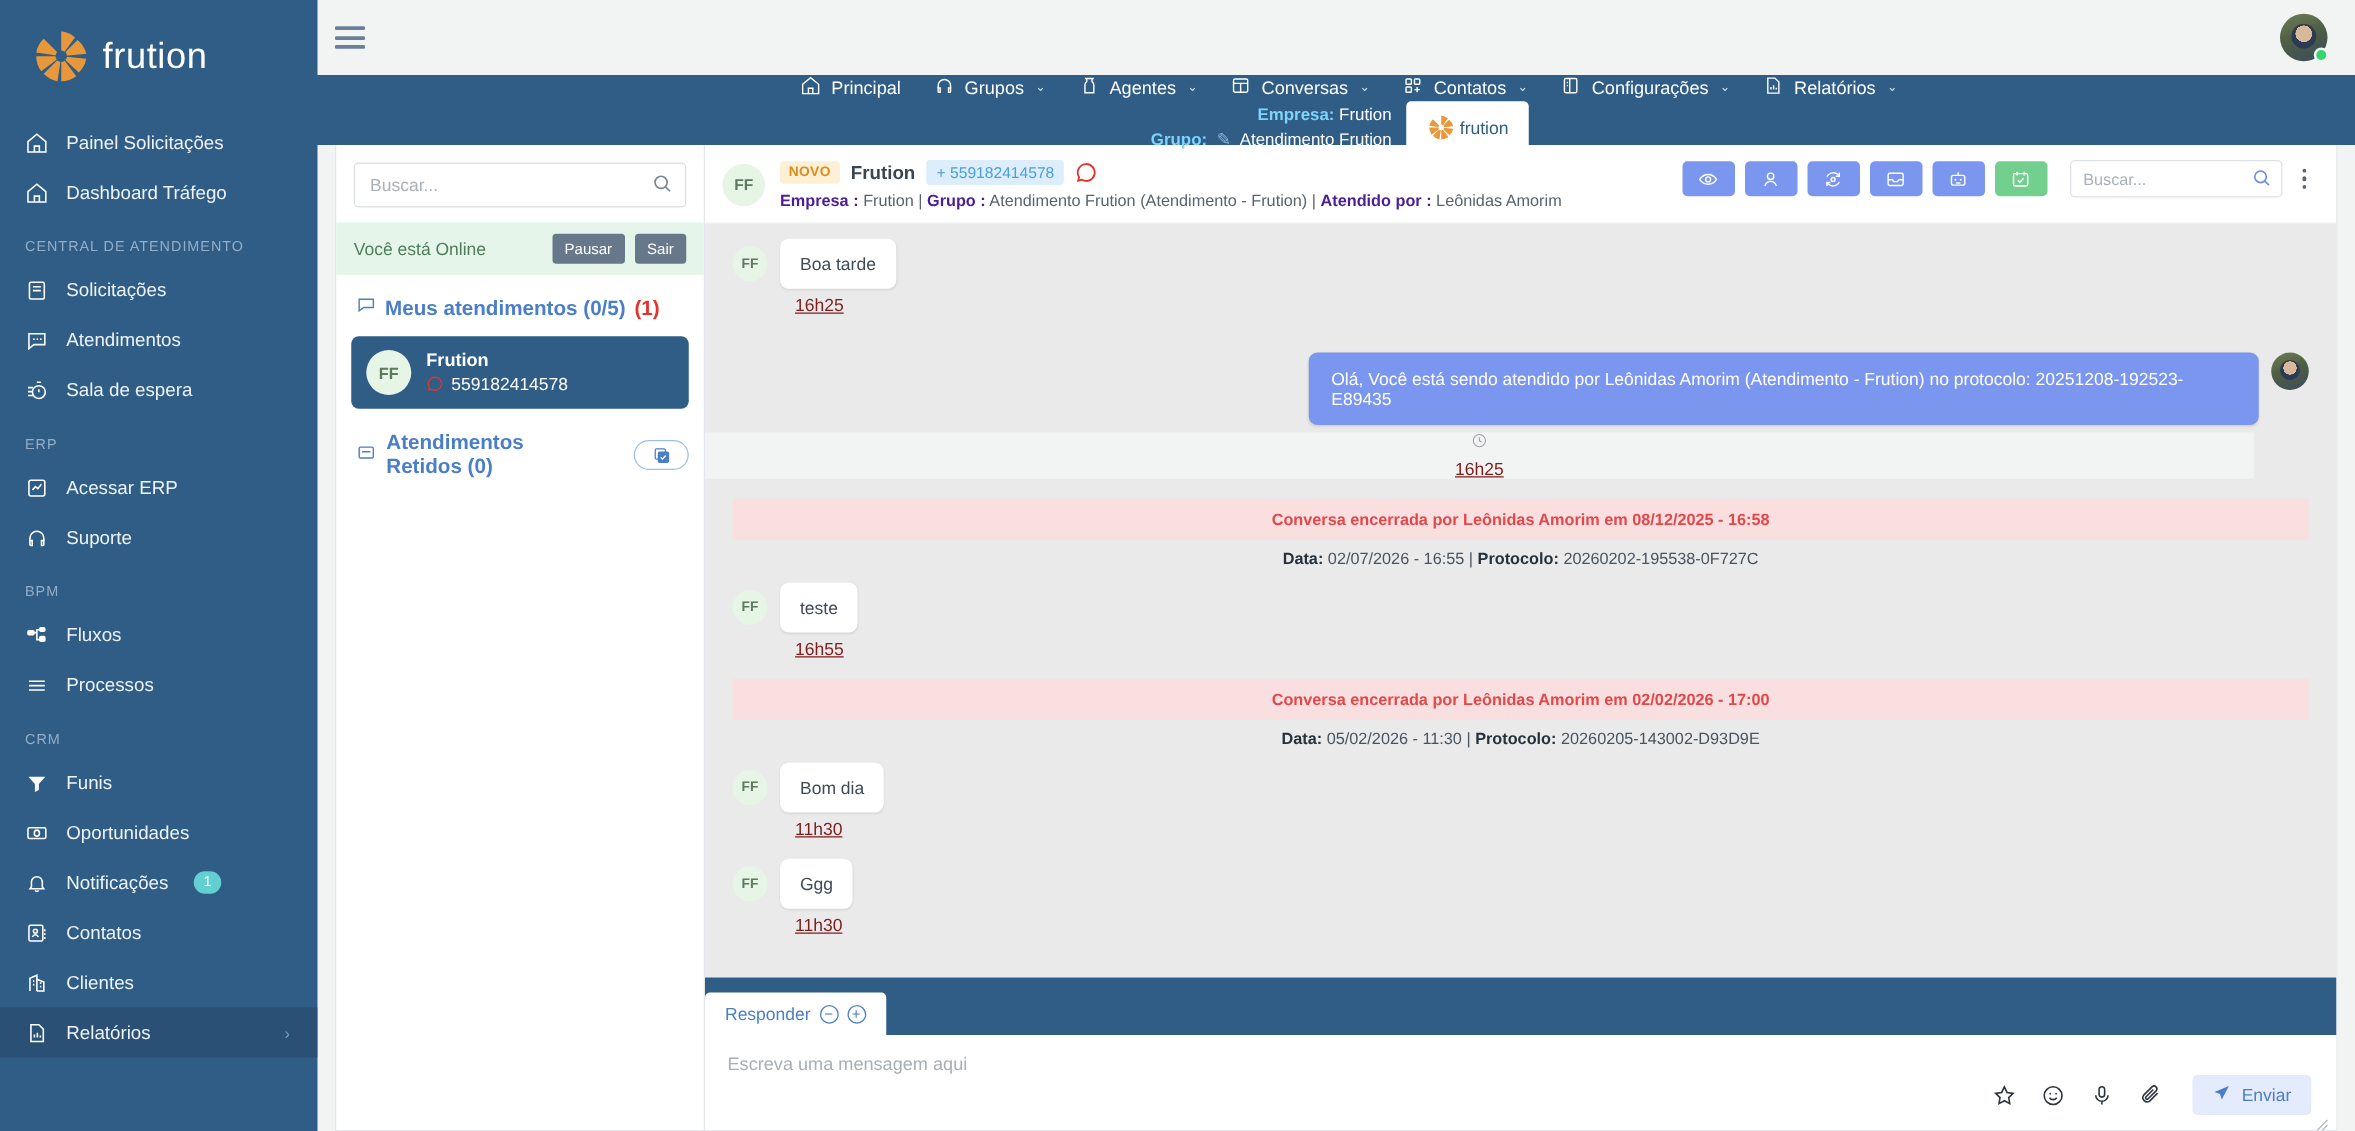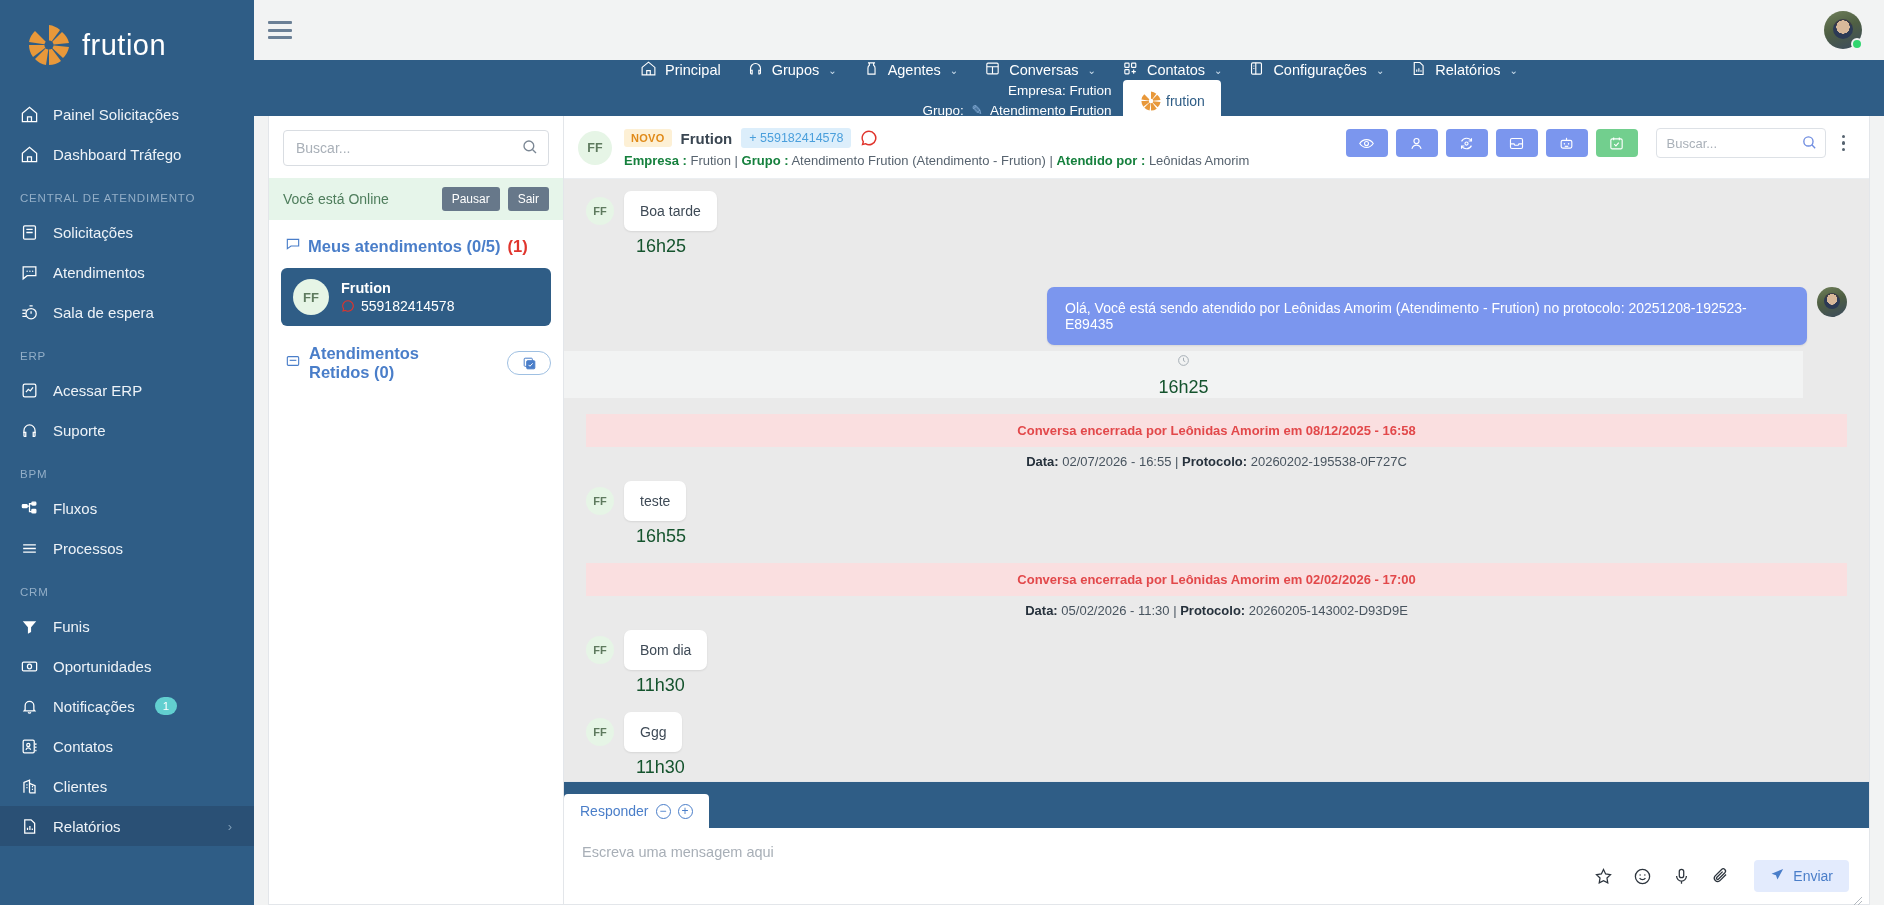--- a/index.html
+++ b/index.html
@@ -55,21 +55,21 @@
     background: #2f5d86; height: 56px; display: flex; align-items: center;
     justify-content: space-between; margin-left: -2px; padding-left: 22px; position: relative; flex-direction: column;
   }
   .nav-items { display: flex; align-items: center; gap: 26px; }
   .nav-item { display: flex; align-items: center; gap: 8px; color: #ffffff;
     font-size: 14.5px; cursor: pointer; white-space: nowrap; }
   .nav-item svg { width: 17px; height: 17px; stroke: #fff; fill: none; stroke-width: 1.6; }
   .nav-caret { font-size: 10px; color: #cfe0ee; margin-left: 1px; }
   .nav-right { display: flex; align-items: center; gap: 12px; padding-right: 14px; }
   .nav-meta { text-align: right; line-height: 1.45; font-size: 13.5px; color: #ffffff; }
-  .nav-meta b { color: #ffffff; font-weight: 400; }
+  .nav-meta b { color: #7dd3fc; font-weight: 700; }
   .pencil { color: #8fb6e0; margin: 0 4px; }
   .nav-logo-box { background: #fff; border-radius: 4px; width: 98px; height: 42px;
     display: flex; align-items: center; justify-content: center; gap: 4px; }
   .nav-logo-mark { width: 22px; height: 22px; position: relative; flex: 0 0 22px; }
   .nav-logo-text { color: #2f5d86; font-size: 14px; }
 
   
   .workspace { flex: 1; display: flex; min-height: 0; padding: 0 14px 0 14px; border-radius: 28px; }
 
   
@@ -120,21 +120,21 @@
     display: flex; align-items: center; justify-content: center; font-size: 12.5px; font-weight: 700;
     flex: 0 0 34px; margin-top: 3px; }
   .ch-row1 { display: flex; align-items: center; gap: 9px; }
   .tag-novo { background: #fdf0d5; color: #e08a19; font-size: 11px; font-weight: 700;
     padding: 3px 7px; border-radius: 3px; letter-spacing: .3px; }
   .ch-title { font-weight: 700; font-size: 15px; color: #3a4652; }
   .tag-phone { background: #dceefb; color: #4a9fdc; font-size: 12.5px; padding: 3px 8px; border-radius: 3px; }
   .wa-red { width: 18px; height: 18px; }
   .wa-red svg { width: 18px; height: 18px; fill: #e0342c; }
   .ch-row2 { font-size: 13px; color: #57636f; margin-top: 5px; white-space: nowrap; }
-  .ch-row2 b { color: #15803d; }
+  .ch-row2 b { color: #4c1d95; }
   .ch-right { display: flex; align-items: center; gap: 8px; flex: 0 0 auto; }
   .act-btn { width: 42px; height: 28px; border-radius: 4px; background: #7b96ee; border: none;
     display: flex; align-items: center; justify-content: center; cursor: pointer; }
   .act-btn.green { background: #72cf8e; }
   .act-btn svg { width: 17px; height: 17px; stroke: #fff; fill: none; stroke-width: 1.6; }
   .ch-search { position: relative; margin-left: 10px; }
   .ch-search input { width: 170px; height: 30px; border: 1px solid #dde1e6; border-radius: 4px;
     padding: 0 30px 0 10px; font-size: 13px; outline: none; font-family: inherit; color: #53606d; }
   .ch-search input::placeholder { color: #a9b0b8; }
   .ch-search .mag { position: absolute; right: 8px; top: 6px; }
@@ -143,21 +143,21 @@
   .kebab i { width: 3.5px; height: 3.5px; border-radius: 50%; background: #566370; display: block; }
 
   
   .msgs { flex: 1; background: #eaeaea; padding: 12px 0 10px 0; overflow-y: auto; position: relative; }
   .msg-row { display: flex; align-items: flex-start; gap: 10px; padding: 0 22px 0 22px; margin-bottom: 2px; }
   .msg-av { width: 28px; height: 28px; border-radius: 50%; background: #e6f5e6; color: #5e7a5e;
     display: flex; align-items: center; justify-content: center; font-size: 11px; font-weight: 700;
     flex: 0 0 28px; margin-top: 6px; }
   .bubble-in { background: #fff; border-radius: 7px; padding: 12px 16px; font-size: 14px;
     color: #3e4a56; box-shadow: 0 1px 2px rgba(0,0,0,.09); max-width: 520px; }
-  .msg-time { font-size: 18px; color: #14532d; margin: 5px 0 16px 72px; }
+  .msg-time { font-size: 14px; color: #7f1d1d; margin: 5px 0 16px 72px; text-decoration: underline; }
   .msg-time.right { text-align: right; margin: 6px 66px 16px 0; display: flex;
     justify-content: flex-end; align-items: center; gap: 5px; }
   .msg-time.right svg { width: 13px; height: 13px; stroke: #9aa3ab; fill: none; stroke-width: 1.6; }
   .row-out { display: flex; justify-content: flex-end; align-items: flex-start; gap: 10px;
     padding: 14px 22px 0 22px; }
   .bubble-out { background: #7b96ee; color: #fff; border-radius: 7px; padding: 13px 18px;
     font-size: 14px; max-width: 760px; box-shadow: 0 1px 2px rgba(0,0,0,.09); }
   .out-av { width: 30px; height: 30px; border-radius: 50%; flex: 0 0 30px; overflow: hidden;
     background: linear-gradient(160deg,#6f7f5a 0%,#4f5f43 45%,#3b4a5e 100%); position: relative; }
   .out-av::after { content: ""; position: absolute; left: 7px; top: 6px; width: 16px; height: 16px;

